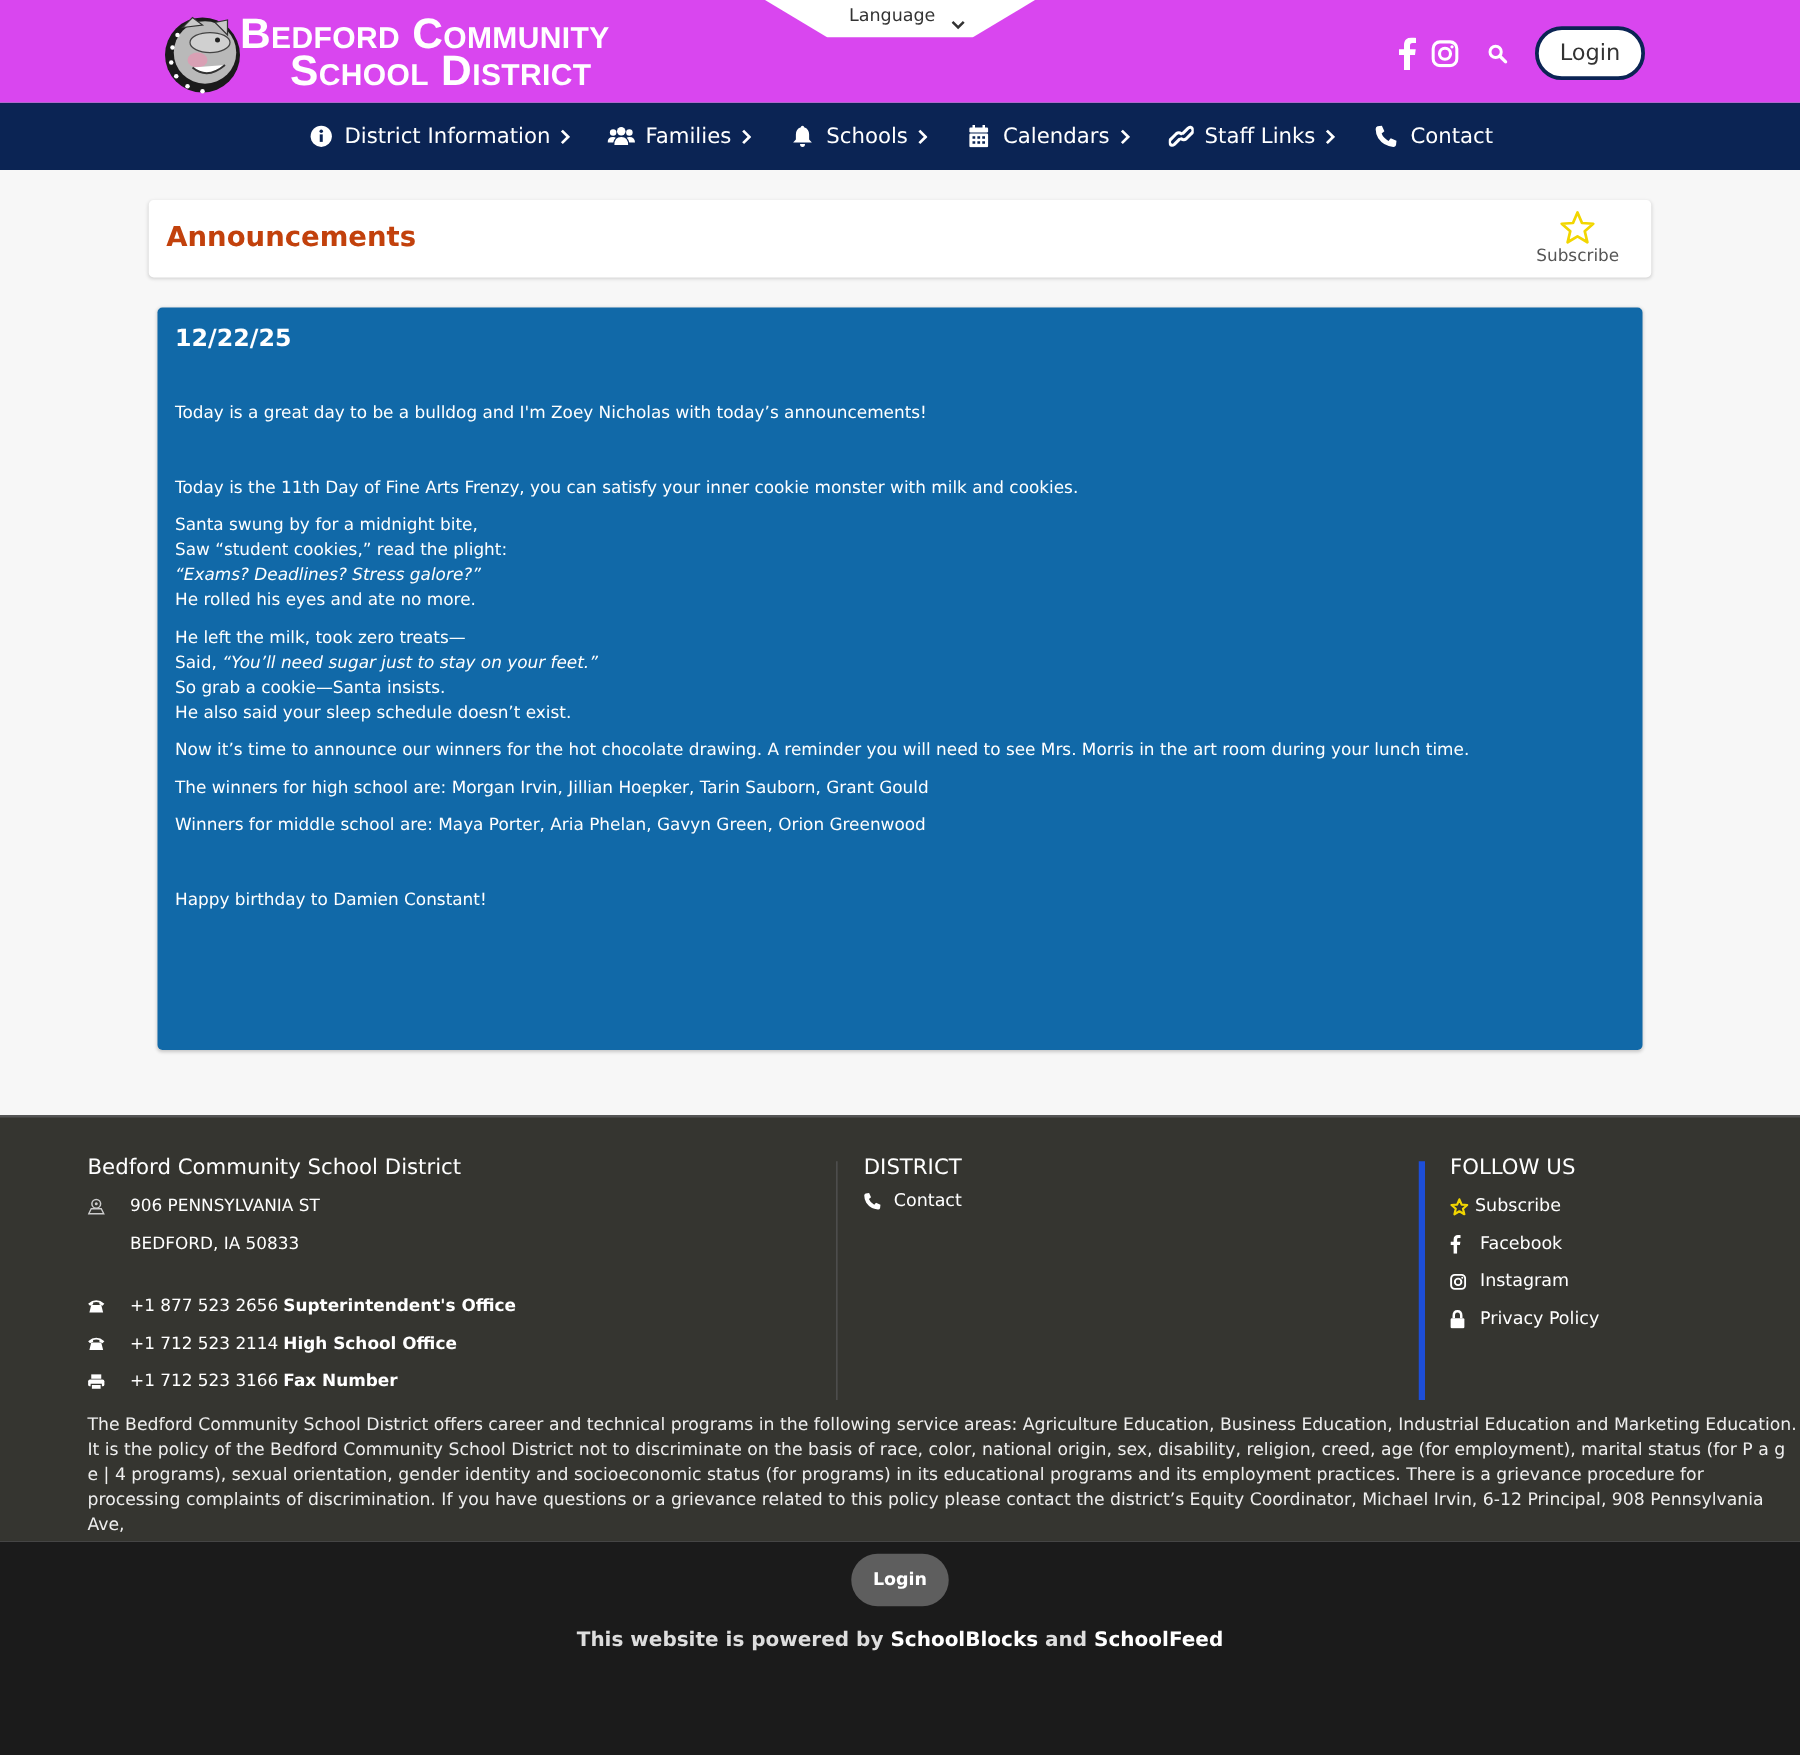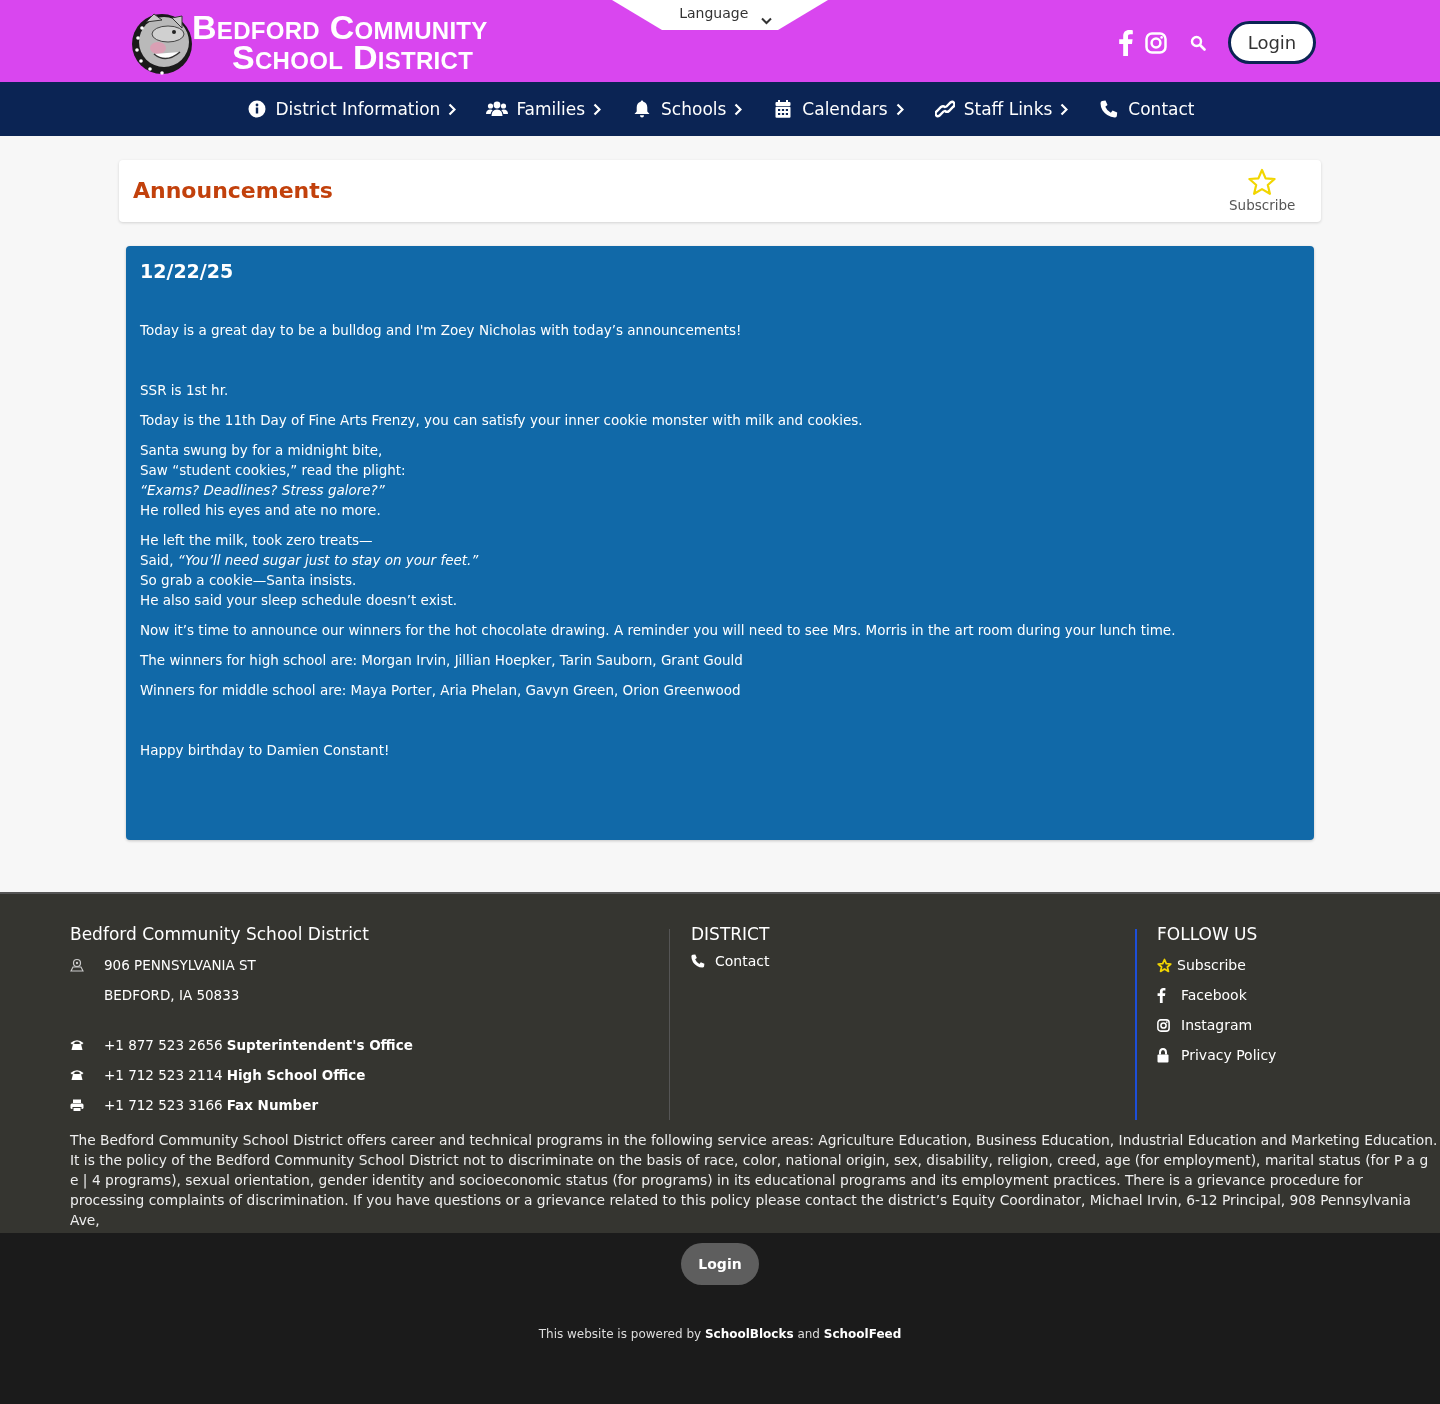--- a/index.html
+++ b/index.html
@@ -43,35 +43,35 @@
   .ann-card { margin: 24px 126px 0 126px; background: #1169a8; border-radius: 4px; color: #fff; padding: 14px 14px 30px 14px; min-height: 594px; box-shadow: 0 1px 3px rgba(0,0,0,0.2); }
   .ann-date { font-size: 19px; font-weight: bold; margin-bottom: 38px; }
   .ann-body p { font-size: 13.5px; line-height: 20px; margin-bottom: 10px; }
   .ann-body p.spacer { height: 20px; margin-bottom: 10px; }
   .ann-body em { font-style: italic; }
 
   
   .footer { margin-top: 52px; background: #353530; color: #fff; border-top: 2px solid #555; padding: 30px 0 0 70px; position: relative; height: 341px; }
   .fcol1 { position: absolute; left: 70px; top: 30px; width: 598px; }
   .fcol2 { position: absolute; left: 669px; top: 35px; width: 466px; height: 191px; border-left: 1px solid #555; padding-left: 21px; }
-  .fcol3 { position: absolute; left: 1135px; top: 35px; width: 305px; height: 191px; border-left: 2px solid #1d4ed8; padding-left: 20px; }
+  .fcol3 { position: absolute; left: 1135px; top: 35px; width: 305px; height: 191px; border-left: 5px solid #1d4ed8; padding-left: 20px; }
   .fhead { font-size: 17px; font-weight: normal; margin-bottom: 6px; }
   .fcol2 .fhead, .fcol3 .fhead { margin-top: -5px; }
   .frow { display: flex; align-items: center; height: 30px; font-size: 13.5px; }
   .frow .fi { width: 34px; display: inline-flex; align-items: center; }
   .frow b { font-weight: bold; margin-left: 4px; }
   .frow.gap { margin-top: 20px; }
   .flink { display: flex; align-items: center; height: 30px; font-size: 14px; cursor: pointer; }
   .flink .fi { width: 24px; display: inline-flex; align-items: center; }
   .fcol2 .flink { height: 22px; }
   .disclaimer { position: absolute; left: 70px; top: 236px; right: 0; font-size: 13.8px; line-height: 20px; color: #eee; }
 
   .bottom { background: #1b1b1b; height: 171px; text-align: center; position: relative; }
   .bottom-login { position: absolute; left: 681px; top: 10px; width: 78px; height: 42px; border-radius: 21px; background: #5e5e5e; color: #fff; font-weight: bold; font-size: 14px; display: flex; align-items: center; justify-content: center; cursor: pointer; }
-  .powered { position: absolute; left: 0; right: 0; top: 94px; font-size: 12px; color: #ddd; }
+  .powered { position: absolute; left: 0; right: 0; top: 69px; font-size: 16px; color: #ddd; font-weight: bold; }
   .powered b { color: #fff; }
 </style>
 </head>
 <body>
 
 <header class="topbar">
   <div class="logo">
     <div class="logo-badge">
       <svg width="70" height="68" viewBox="0 0 70 68">
         <circle cx="34" cy="36" r="30" fill="#1a1a1a"></circle>
@@ -242,21 +242,20 @@
       </span>
       <span class="lbl">Subscribe</span>
     </div>
   </section>
 
   <article class="ann-card">
     <div class="ann-date">12/22/25</div>
     <div class="ann-body">
       <p>Today is a great day to be a bulldog and I'm Zoey Nicholas with today’s announcements!</p>
       <p class="spacer"></p>
-      <p>SSR is 1st hr.</p>
       <p>Today is the 11th Day of Fine Arts Frenzy, you can satisfy your inner cookie monster with milk and cookies.</p>
       <p>
         <span>Santa swung by for a midnight bite,</span><br>
         <span>Saw “student cookies,” read the plight:</span><br>
         <em>“Exams? Deadlines? Stress galore?”</em><br>
         <span>He rolled his eyes and ate no more.</span>
       </p>
       <p>
         <span>He left the milk, took zero treats—</span><br>
         <span>Said, </span><em>“You’ll need sugar just to stay on your feet.”</em><br>

